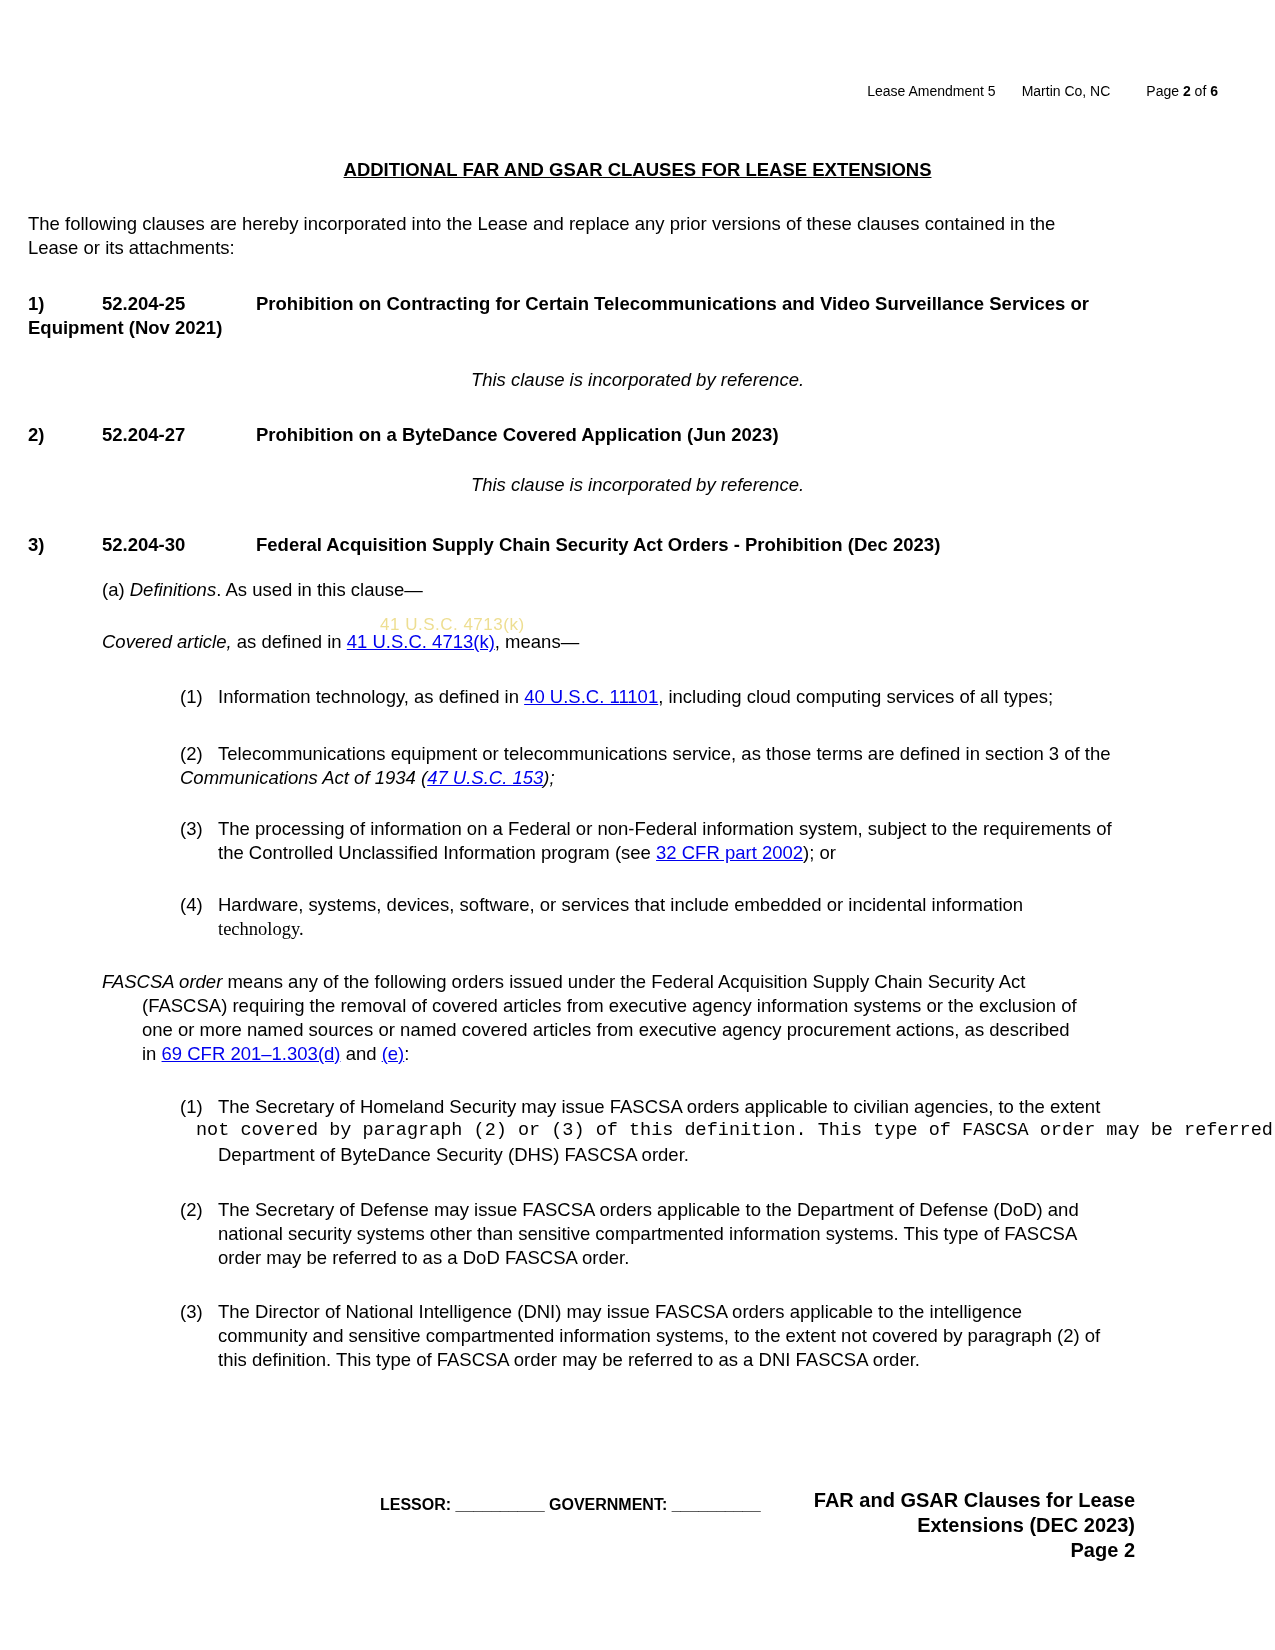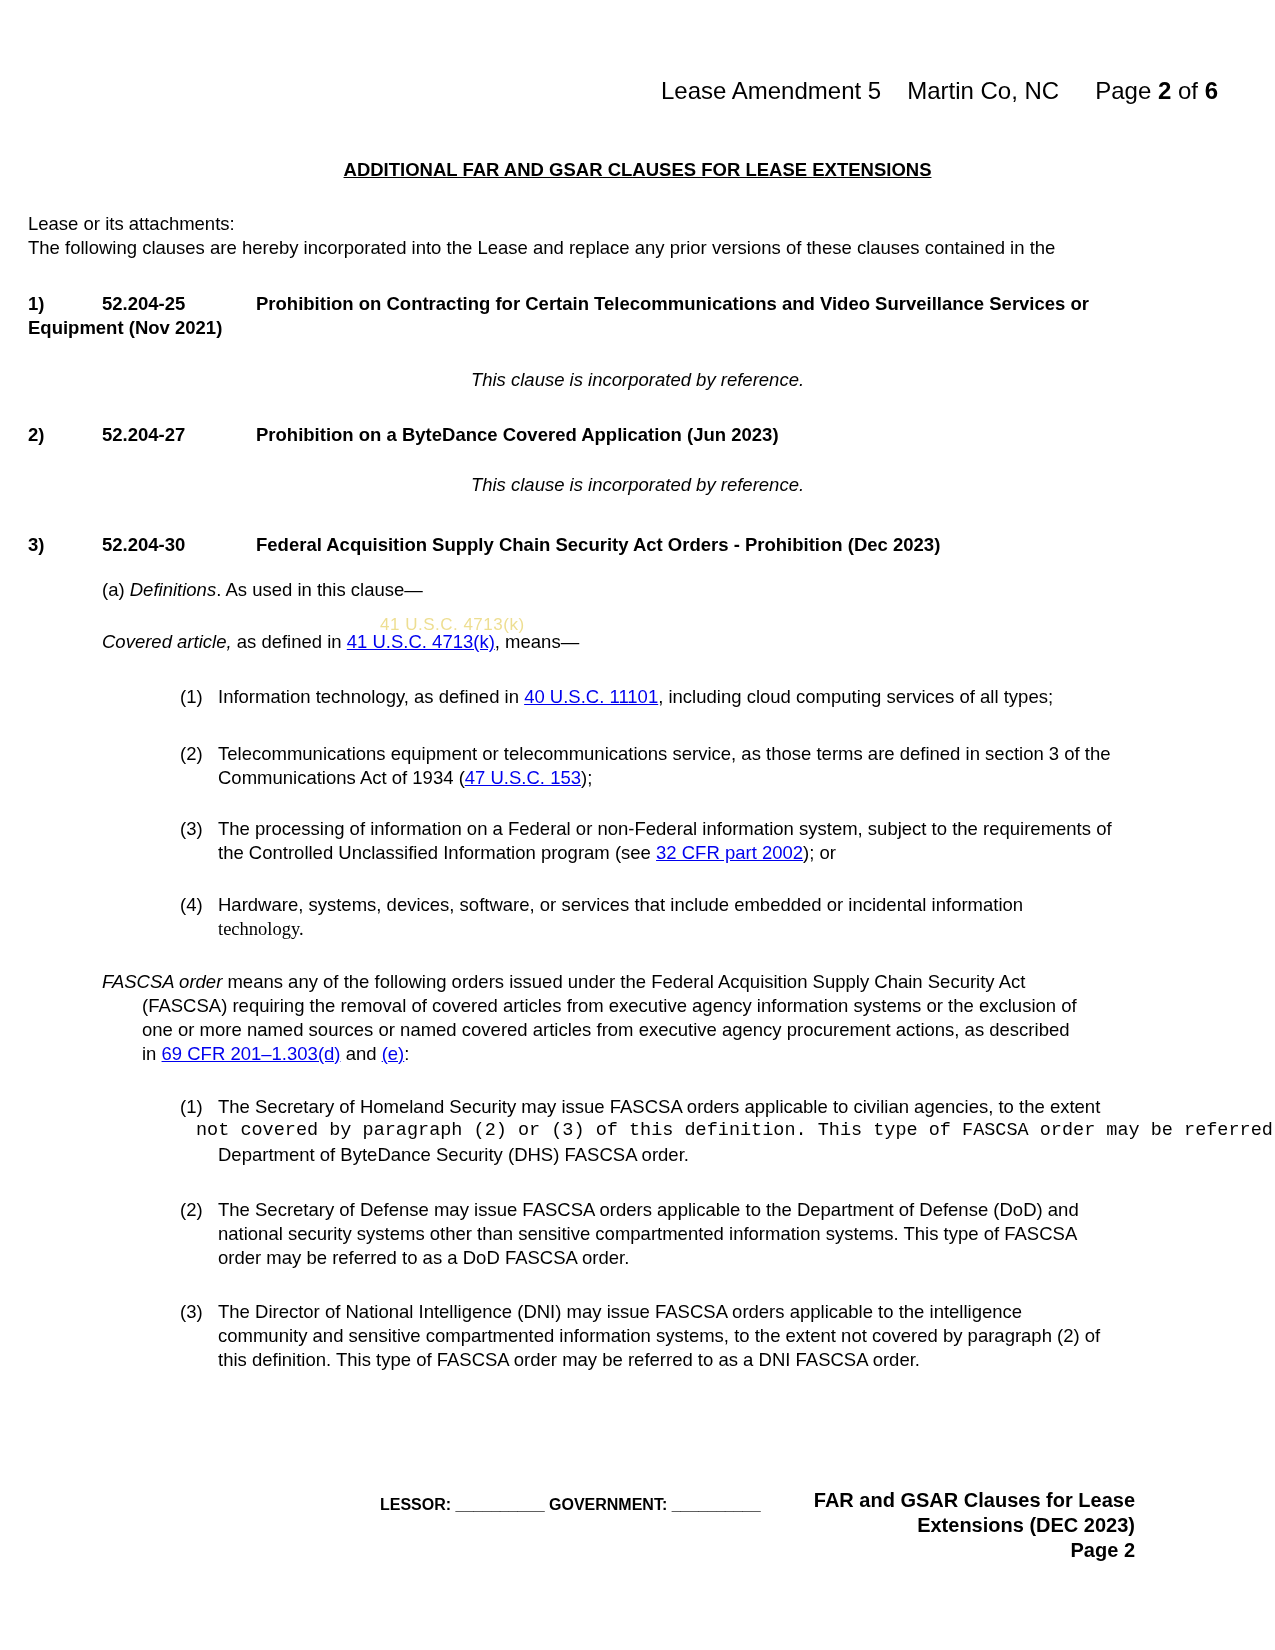--- a/index.html
+++ b/index.html
@@ -6,21 +6,21 @@
   .page{position:relative;width:1275px;height:1650px;background:#ffffff;overflow:hidden;
         font-family:"Liberation Sans","DejaVu Sans",sans-serif;color:#000;}
   .tline{white-space:pre;height:24px;line-height:24px;font-size:18.5px;}
   .block{position:absolute;}
   .block.center{text-align:center;}
   .run{white-space:pre;}
   .i{font-style:italic;}
   .b{font-weight:bold;}
   a.a{color:#0000EE;text-decoration:underline;cursor:pointer;}
   .header{position:absolute;top:55px;left:28px;width:1190px;text-align:right;
-          font-size:24px;line-height:24px;white-space:pre;}
+          font-size:14px;line-height:24px;white-space:pre;}
   .hgap1{margin-left:26px;}
   .hgap2{margin-left:36px;}
   .runs-inline{white-space:pre;}
   .doc-title{position:absolute;top:158px;left:0;width:1275px;text-align:center;
              font-size:18.5px;line-height:24px;font-weight:bold;text-decoration:underline;}
   .ghost{position:absolute;top:616px;left:380px;font-size:17px;line-height:17px;
          color:#e0c43a;opacity:0.55;white-space:pre;letter-spacing:.5px;}
   .footer-left{position:absolute;top:1492px;left:380px;font-size:16px;line-height:25px;
                font-weight:bold;white-space:pre;}
   .footer-right{position:absolute;top:1488px;right:140px;width:420px;text-align:right;
@@ -34,22 +34,22 @@
   <div class="header">
     <span>Lease Amendment 5</span><span class="hgap1">Martin Co, NC</span><span class="hgap2 runs-inline"><span class="run n">Page </span><span class="run b">2</span><span class="run n"> of </span><span class="run b">6</span></span>
   </div>
 
   <div class="doc-title">ADDITIONAL FAR AND GSAR CLAUSES FOR LEASE EXTENSIONS</div>
 
   <div class="ghost">41 U.S.C. 4713(k)</div>
 
   <div>
       <div class="block" style="top: 212px; left: 28px;">
+        <div class="tline"><span class="run n">The following clauses are hereby incorporated into the Lease and replace any prior versions of these clauses contained in the</span></div>
         <div class="tline"><span class="run n">Lease or its attachments:</span></div>
-        <div class="tline"><span class="run n">The following clauses are hereby incorporated into the Lease and replace any prior versions of these clauses contained in the</span></div>
       </div>
       <div class="block" style="top: 292px; left: 28px;">
         <div class="tline"><span class="run b" style="display: inline-block; width: 74px;">1)</span><span class="run b" style="display: inline-block; width: 154px;">52.204-25</span><span class="run b">Prohibition on Contracting for Certain Telecommunications and Video Surveillance Services or</span></div>
         <div class="tline"><span class="run b">Equipment (Nov 2021)</span></div>
       </div>
       <div class="block center" style="top: 368px; left: 0px; width: 1275px;">
         <div class="tline"><span class="run i">This clause is incorporated by reference.</span></div>
       </div>
       <div class="block" style="top: 423px; left: 28px;">
         <div class="tline"><span class="run b" style="display: inline-block; width: 74px;">2)</span><span class="run b" style="display: inline-block; width: 154px;">52.204-27</span><span class="run b">Prohibition on a ByteDance Covered Application (Jun 2023)</span></div>
@@ -64,21 +64,21 @@
         <div class="tline"><span class="run n">(a) </span><span class="run i">Definitions</span><span class="run n">. As used in this clause—</span></div>
       </div>
       <div class="block" style="top: 630px; left: 102px;">
         <div class="tline"><span class="run i">Covered article,</span><span class="run n"> as defined in </span><a class="run a" href="#">41 U.S.C. 4713(k)</a><span class="run n">, means—</span></div>
       </div>
       <div class="block" style="top: 685px; left: 180px;">
         <div class="tline"><span class="run n" style="display: inline-block; width: 38px;">(1)</span><span class="run n">Information technology, as defined in </span><a class="run a" href="#">40 U.S.C. 11101</a><span class="run n">, including cloud computing services of all types;</span></div>
       </div>
       <div class="block" style="top: 742px; left: 180px;">
         <div class="tline"><span class="run n" style="display: inline-block; width: 38px;">(2)</span><span class="run n">Telecommunications equipment or telecommunications service, as those terms are defined in section 3 of the</span></div>
-        <div class="tline" style="margin-left: 38px;"><span class="run n">Communications Act of 1934 (</span><a class="run a" href="#">47 U.S.C. 153</a><span class="run n">);</span></div>
+        <div class="tline" style=" font-style: italic;"><span class="run n">Communications Act of 1934 (</span><a class="run a" href="#">47 U.S.C. 153</a><span class="run n">);</span></div>
       </div>
       <div class="block" style="top: 817px; left: 180px;">
         <div class="tline"><span class="run n" style="display: inline-block; width: 38px;">(3)</span><span class="run n">The processing of information on a Federal or non-Federal information system, subject to the requirements of</span></div>
         <div class="tline" style="margin-left: 38px;"><span class="run n">the Controlled Unclassified Information program (see </span><a class="run a" href="#">32 CFR part 2002</a><span class="run n">); or</span></div>
       </div>
       <div class="block" style="top: 893px; left: 180px;">
         <div class="tline"><span class="run n" style="display: inline-block; width: 38px;">(4)</span><span class="run n">Hardware, systems, devices, software, or services that include embedded or incidental information</span></div>
         <div class="tline" style="margin-left: 38px; font-family: Liberation Serif, serif;"><span class="run n">technology.</span></div>
       </div>
       <div class="block" style="top: 970px; left: 102px;">

